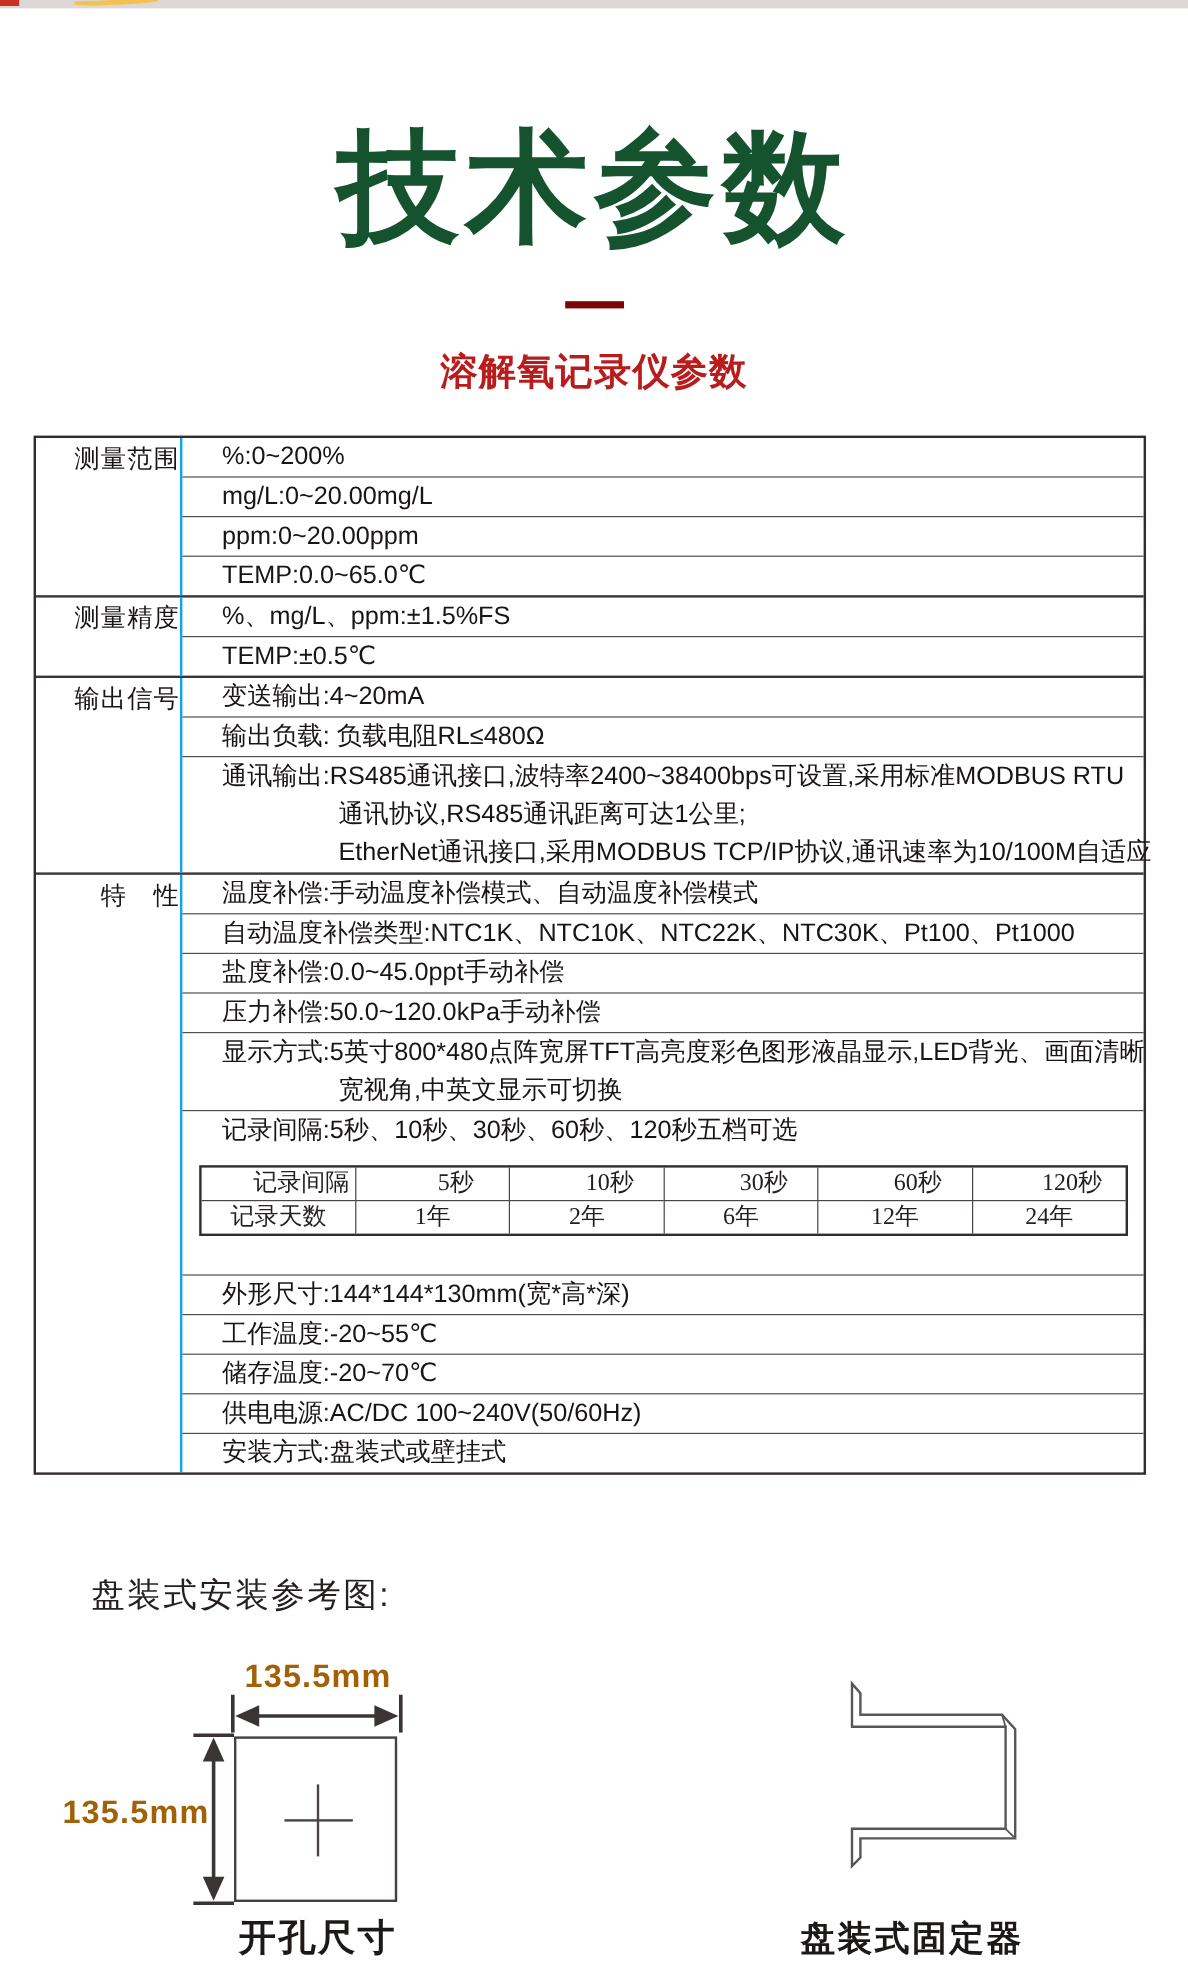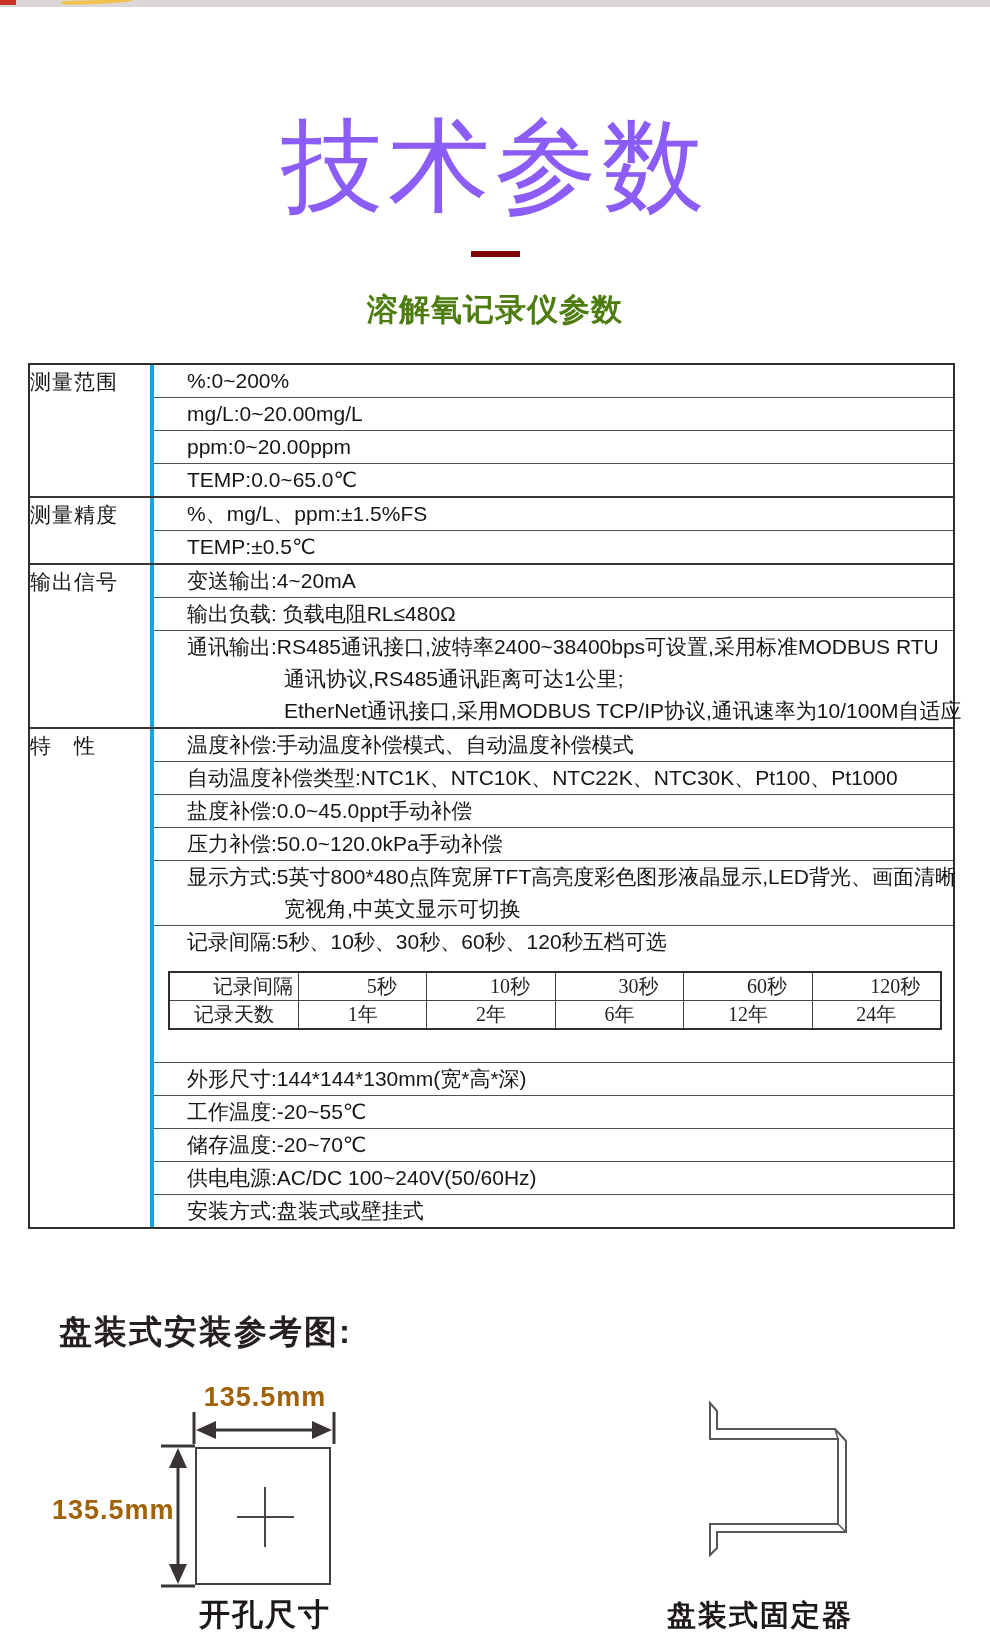--- a/index.html
+++ b/index.html
@@ -7,59 +7,59 @@
     width:990px;height:1634px;position:relative;background:#ffffff;
     font-family:"Liberation Sans","DejaVu Sans",sans-serif;
     color:#1a1515;overflow:hidden;
   }
   
   .top-strip{position:absolute;left:0;top:0;width:990px;height:7px;background:#dcd7d6;}
   .strip-red{position:absolute;left:0;top:0;width:16px;height:5px;background:#c63226;}
   .strip-yellow{position:absolute;left:62px;top:0;width:70px;height:4px;background:#f2c14e;border-radius:0 0 60% 40%;transform:rotate(-2deg);}
   
   .main-title{
-    position:absolute;top:110px;left:0;width:100%;margin:0;text-align:center;
-    font-size:102px;font-weight:400;letter-spacing:5px;color:#8b5cf6;line-height:1.1;
+    position:absolute;top:100px;left:0;width:100%;margin:0;text-align:center;
+    font-size:102px;font-weight:700;letter-spacing:5px;color:#14532d;line-height:1.1;
   }
   .red-dash{position:absolute;left:471px;top:251px;width:49px;height:6px;background:#7d0506;}
   .subtitle{
     position:absolute;top:289px;left:0;width:100%;margin:0;text-align:center;
-    font-size:31px;font-weight:700;color:#4d7c0f;letter-spacing:1px;
+    font-size:31px;font-weight:700;color:#b91c1c;letter-spacing:1px;
   }
   
   .spec-table{
     position:absolute;left:28px;top:363px;width:927px;box-sizing:border-box;
     border:2.5px solid #332c2c;font-size:21px;
   }
   .section{display:flex;border-top:2px solid #3b3535;}
   .section:first-child{border-top:none;}
   .label-cell{
-    width:120px;flex:0 0 120px;border-right:4px solid #0ea5e9;
-    text-align:left;padding-top:3px;font-size:21px;color:#1a1515;letter-spacing:1px;
+    width:120px;flex:0 0 120px;border-right:2px solid #0ea5e9;
+    text-align:right;padding-top:3px;font-size:21px;color:#1a1515;letter-spacing:1px;
   }
   .rows{flex:1;display:flex;flex-direction:column;min-width:0;}
   .row{border-top:1.5px solid #544e4e;padding-left:6px;}
   .row:first-child{border-top:none;}
   .spec-line{line-height:32px;white-space:nowrap;margin-left:27px;}
   .spec-line.cont{padding-left:97px;}
   
   .rec-table{
     display:grid;grid-template-columns:128px repeat(5,1fr);
     width:774px;margin:13px 0 32px 8px;box-sizing:border-box;
     border:2.5px solid #322c2c;
     font-family:"Liberation Serif","DejaVu Serif",serif;font-size:20px;color:#241f1f;
   }
   .rec-cell{border-left:1.5px solid #4a4444;border-top:1.5px solid #4a4444;
     height:27px;line-height:27px;text-align:center;white-space:nowrap;}
   .rec-cell.c0{border-left:none;}
   .rec-cell.r0{border-top:none;padding-left:38px;}
   
   .install-heading{
-    position:absolute;left:59px;top:1310px;margin:0;
-    font-size:33px;font-weight:700;color:#251f1f;letter-spacing:2px;
+    position:absolute;left:76px;top:1310px;margin:0;
+    font-size:28px;font-weight:400;color:#251f1f;letter-spacing:2px;
   }
   .dim-label{position:absolute;font-size:27px;font-weight:700;color:#a16207;letter-spacing:1px;}
   .dim-label.top{left:185px;top:1382px;width:160px;text-align:center;}
   .dim-label.left{left:52px;top:1495px;width:112px;text-align:right;}
   .cutout-square{position:absolute;left:195px;top:1447px;width:136px;height:138px;
     border:2px solid #453f3f;box-sizing:border-box;background:#ffffff;}
   .cross-h{position:absolute;left:237px;top:1516px;width:57px;height:2px;background:#4a4444;}
   .cross-v{position:absolute;left:264px;top:1487px;width:2px;height:60px;background:#4a4444;}
   .arrow-svg{position:absolute;}
   .h-arrow{left:192px;top:1412px;}

